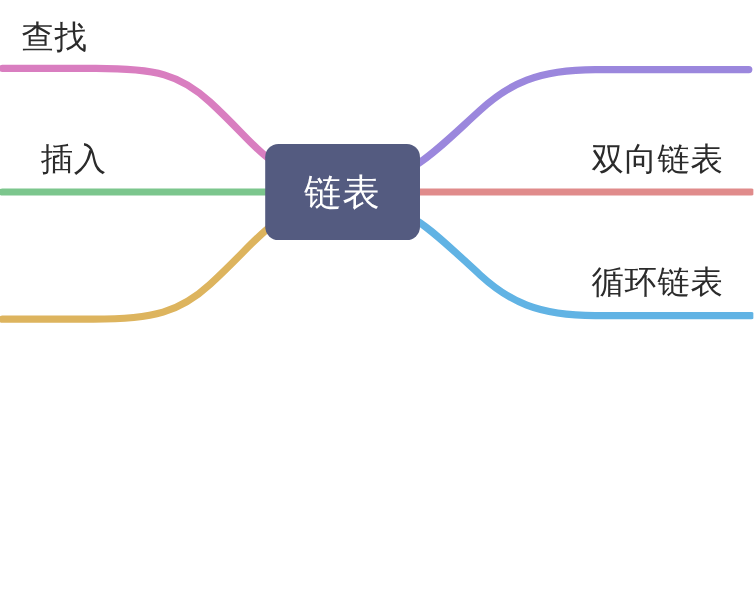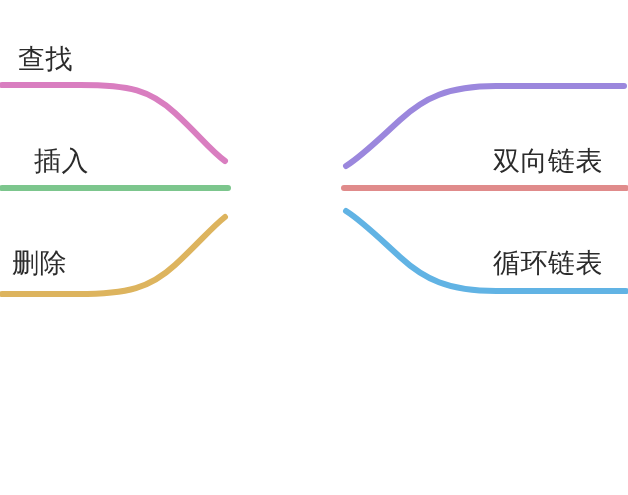--- a/index.html
+++ b/index.html
@@ -10,21 +10,20 @@
   }
   body {
     font-family: "Liberation Sans", "DejaVu Sans", sans-serif;
   }
   #mindmap-canvas {
     position: relative;
     width: 628px;
     height: 352px;
     background: #ffffff;
     overflow: hidden;
-    margin-top: 28px;
   }
   #branch-svg {
     position: absolute;
     left: 0;
     top: 0;
     width: 628px;
     height: 495px;
   }
   .branch-path {
     fill: none;
@@ -70,21 +69,23 @@
     <path class="branch-path" stroke-width="6" d="M 2 266 L 78 266 C 128 266 150 260 175 237 C 200 214 211 200 225 189" stroke="#ddb45e"></path>
     <path class="branch-path" stroke-width="6" d="M 346 138 C 362 128 378 112 400 92 C 424 70 448 58 496 58 L 624 58" stroke="#9b87dd"></path>
     <path class="branch-path" stroke-width="6" d="M 344 160 L 626 160" stroke="#e08b8b"></path>
     <path class="branch-path" stroke-width="6" d="M 346 183 C 362 193 378 209 400 229 C 424 251 448 263 496 263 L 626 263" stroke="#61b3e4"></path>
   </svg>
 
   <div class="node-label" style="left: 18px; top: 18px;">查找</div>
 
   <div class="node-label" style="left: 34px; top: 120px;">插入</div>
 
-  <div class="node-label" style="left: 12px; top: 222px;">删除</div>
 
 
   <div class="node-label" style="left: 493px; top: 222px;">循环链表</div>
 
   <div class="node-label" style="left: 493px; top: 120px;">双向链表</div>
 
+  <div id="central-node" style="background: rgb(84, 91, 128);">
+    <span id="central-node-text" style="color: rgb(255, 255, 255);">链表</span>
+  </div>
 
 </div>
 
 </body></html>

